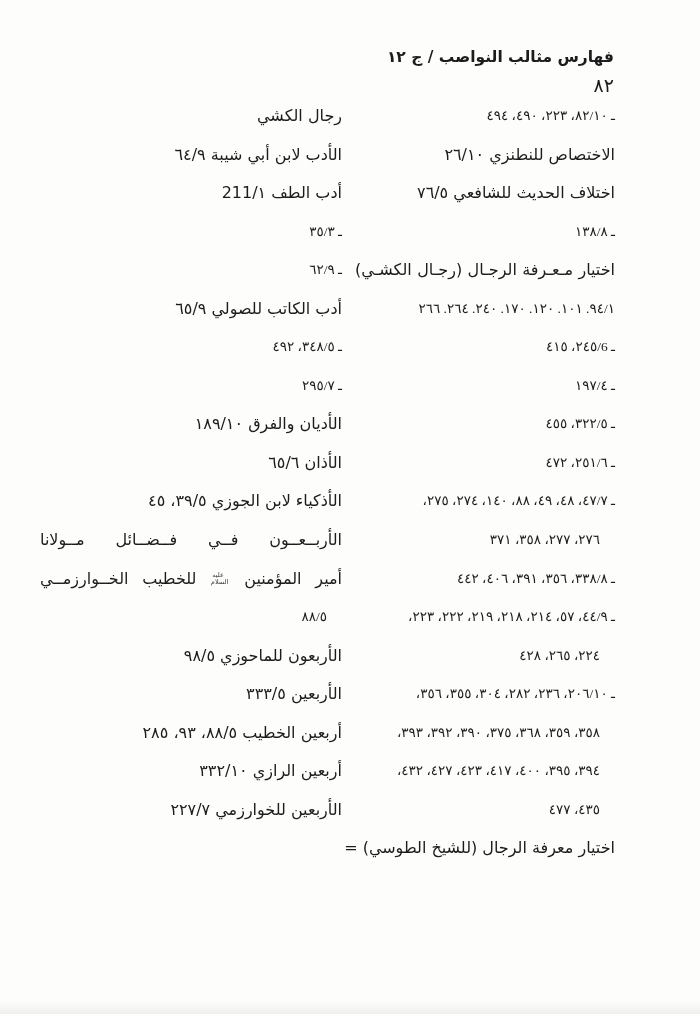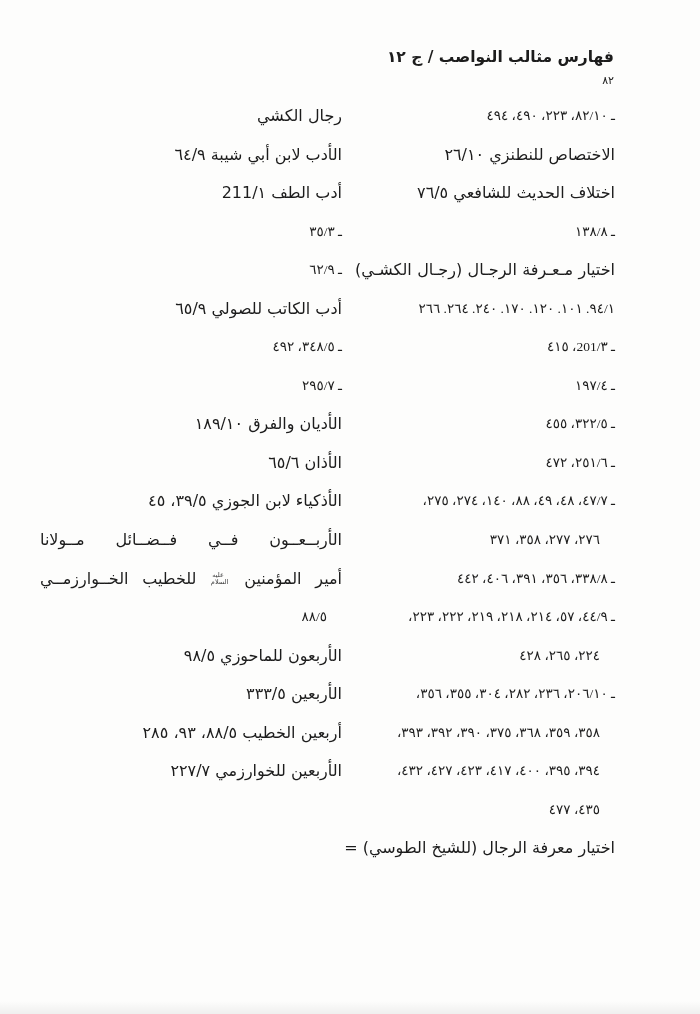--- a/index.html
+++ b/index.html
@@ -18,21 +18,21 @@
     position:absolute;top:48px;left:88px;right:86px;height:30px;
     display:flex;align-items:flex-end;direction:ltr;flex-direction:column;
   }
   .title{
     direction:rtl;unicode-bidi:isolate;
     font-size:15.5px;font-weight:bold;line-height:1.2;
     white-space:nowrap;padding-bottom:1px;
     letter-spacing:0.2px;
   }
   .pagenum{
-    font-size:11px;line-height:1.2;padding-bottom:1px;
+    font-size:19px;line-height:1.2;padding-bottom:1px;
     direction:rtl;unicode-bidi:isolate;
   }
   .dots{
     flex:1;height:4px;margin:0 7px 6px 7px;
     background-image:radial-gradient(circle at 2px 2px,#4a4a4a 1.15px,rgba(0,0,0,0) 1.5px);
     background-size:7.5px 4px;
     background-repeat:repeat-x;
     background-position:left bottom;
   }
 
@@ -83,21 +83,21 @@
     <span class="pagenum">٨٢</span>
   </div>
 
   <div class="col" id="col-right">
       <div class="line nums">ـ ٨٢/١٠، ٢٢٣، ٤٩٠، ٤٩٤</div>
       <div class="line">الاختصاص للنطنزي ٢٦/١٠</div>
       <div class="line">اختلاف الحديث للشافعي ٧٦/٥</div>
       <div class="line nums">ـ ١٣٨/٨</div>
       <div class="line just">اختيار مـعـرفة الرجـال (رجـال الكشـي)</div>
       <div class="line nums">٩٤/١. ١٠١. ١٢٠. ١٧٠. ٢٤٠. ٢٦٤. ٢٦٦</div>
-      <div class="line nums">ـ 201/٣، ٤١٥</div>
+      <div class="line nums">ـ ٢٤٥/6، ٤١٥</div>
       <div class="line nums">ـ ١٩٧/٤</div>
       <div class="line nums">ـ ٣٢٢/٥، ٤٥٥</div>
       <div class="line nums">ـ ٢٥١/٦، ٤٧٢</div>
       <div class="line nums">ـ ٤٧/٧، ٤٨، ٤٩، ٨٨، ١٤٠، ٢٧٤، ٢٧٥،</div>
       <div class="line nums cont">٢٧٦، ٢٧٧، ٣٥٨، ٣٧١</div>
       <div class="line nums">ـ ٣٣٨/٨، ٣٥٦، ٣٩١، ٤٠٦، ٤٤٢</div>
       <div class="line nums">ـ ٤٤/٩، ٥٧، ٢١٤، ٢١٨، ٢١٩، ٢٢٢، ٢٢٣،</div>
       <div class="line nums cont">٢٢٤، ٢٦٥، ٤٢٨</div>
       <div class="line nums">ـ ٢٠٦/١٠، ٢٣٦، ٢٨٢، ٣٠٤، ٣٥٥، ٣٥٦،</div>
       <div class="line nums cont">٣٥٨، ٣٥٩، ٣٦٨، ٣٧٥، ٣٩٠، ٣٩٢، ٣٩٣،</div>
@@ -117,18 +117,19 @@
       <div class="line nums">ـ ٢٩٥/٧</div>
       <div class="line">الأديان والفرق ١٨٩/١٠</div>
       <div class="line">الأذان ٦٥/٦</div>
       <div class="line">الأذكياء لابن الجوزي ٣٩/٥، ٤٥</div>
       <div class="line just">الأربــعــون فــي فــضــائل مــولانا</div>
       <div class="line just"><span>أمير المؤمنين</span> <span class="hon">عليه السلام</span> <span>للخطيب الخــوارزمــي</span></div>
       <div class="line nums cont">٨٨/٥</div>
       <div class="line">الأربعون للماحوزي ٩٨/٥</div>
       <div class="line">الأربعين ٣٣٣/٥</div>
       <div class="line">أربعين الخطيب ٨٨/٥، ٩٣، ٢٨٥</div>
+      <div class="line">أربعين الرازي ٣٣٢/١٠</div>
       <div class="line">الأربعين للخوارزمي ٢٢٧/٧</div>
     </div>
 
   <div class="bottom-shade"></div>
 
 </div>
 
 </body></html>

